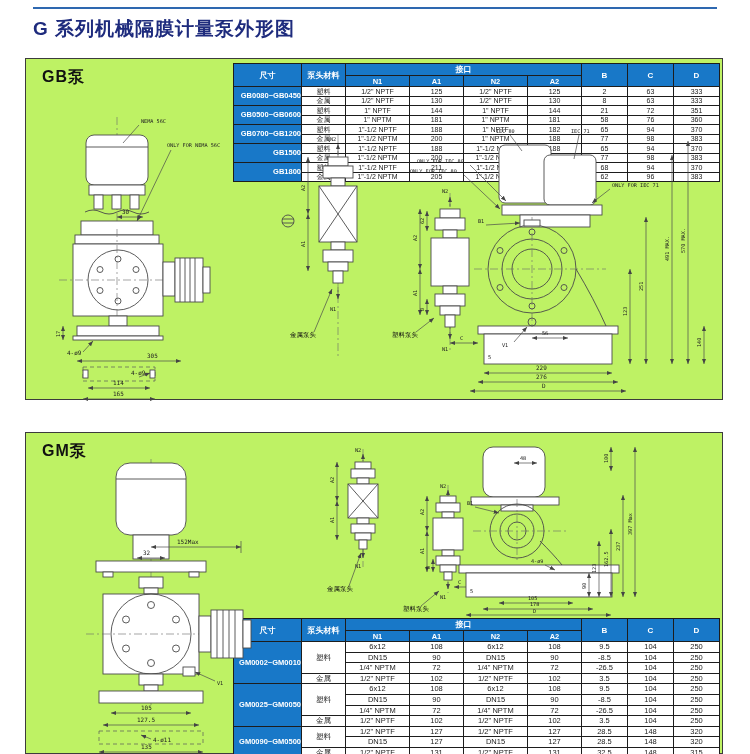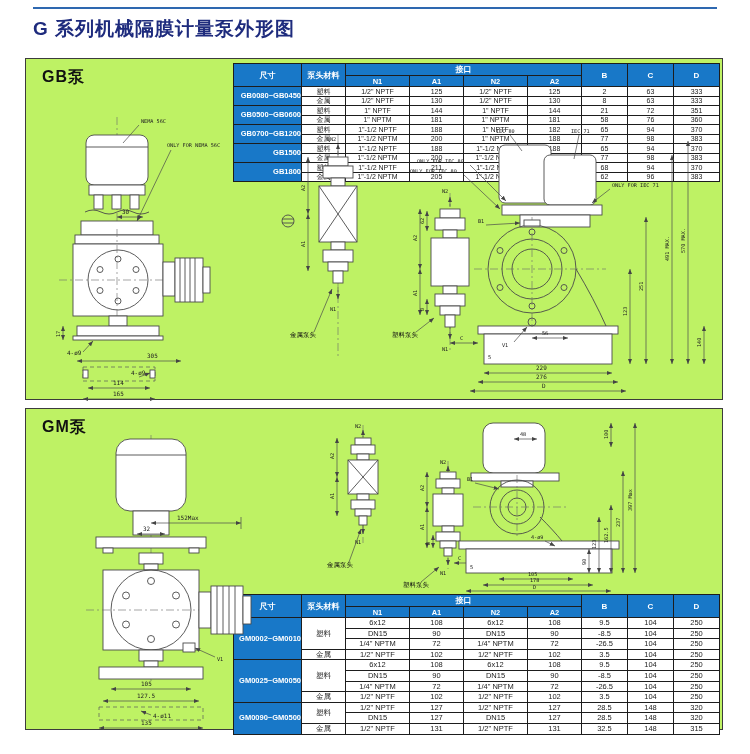--- a/index.html
+++ b/index.html
@@ -5,21 +5,21 @@
   html,body{margin:0;padding:0;}
   body{
     width:750px;height:754px;background:#ffffff;position:relative;overflow:hidden;
     font-family:"Liberation Sans", sans-serif;
     --blue:#1878c8; --navy:#1e2b7d; --rule:#2e68b0; --ink:#1d1d1d;
   }
   .top-rule{position:absolute;left:33px;top:7px;width:684px;height:2px;background:var(--rule);}
   .page-title{position:absolute;left:33px;top:16px;font-size:19px;font-weight:bold;color:var(--navy);letter-spacing:1px;}
   .panel{position:absolute;left:25px;width:698px;border:1.6px solid #3c3c3c;background:#bef264;box-sizing:border-box;}
   #gb-panel{top:58px;height:342px;}
-  #gm-panel{top:408px;height:322px;}
+  #gm-panel{top:432px;height:322px;}
   .panel-label{position:absolute;left:16px;top:8px;font-size:16px;font-weight:bold;color:#111;letter-spacing:1px;}
   table.dim-table{border-collapse:collapse;position:absolute;table-layout:fixed;width:486px;background:#fff;}
   .dim-table th,.dim-table td{border:1px solid var(--ink);text-align:center;vertical-align:middle;padding:0;overflow:hidden;white-space:nowrap;color:#222;}
   .dim-table thead th{background:var(--blue);color:#fff;font-weight:bold;}
   .dim-table .size-cell{background:var(--blue);color:#fff;font-weight:bold;text-align:right;}
   #gb-table{left:207px;top:4px;}
   #gm-table{left:207px;top:185px;}
   #gb-table thead tr.r1 th{height:11px;font-size:8px;}
   #gb-table thead tr.r2 th{height:10px;font-size:7.5px;}
   #gb-table td{height:8.5px;font-size:7px;line-height:1;}

